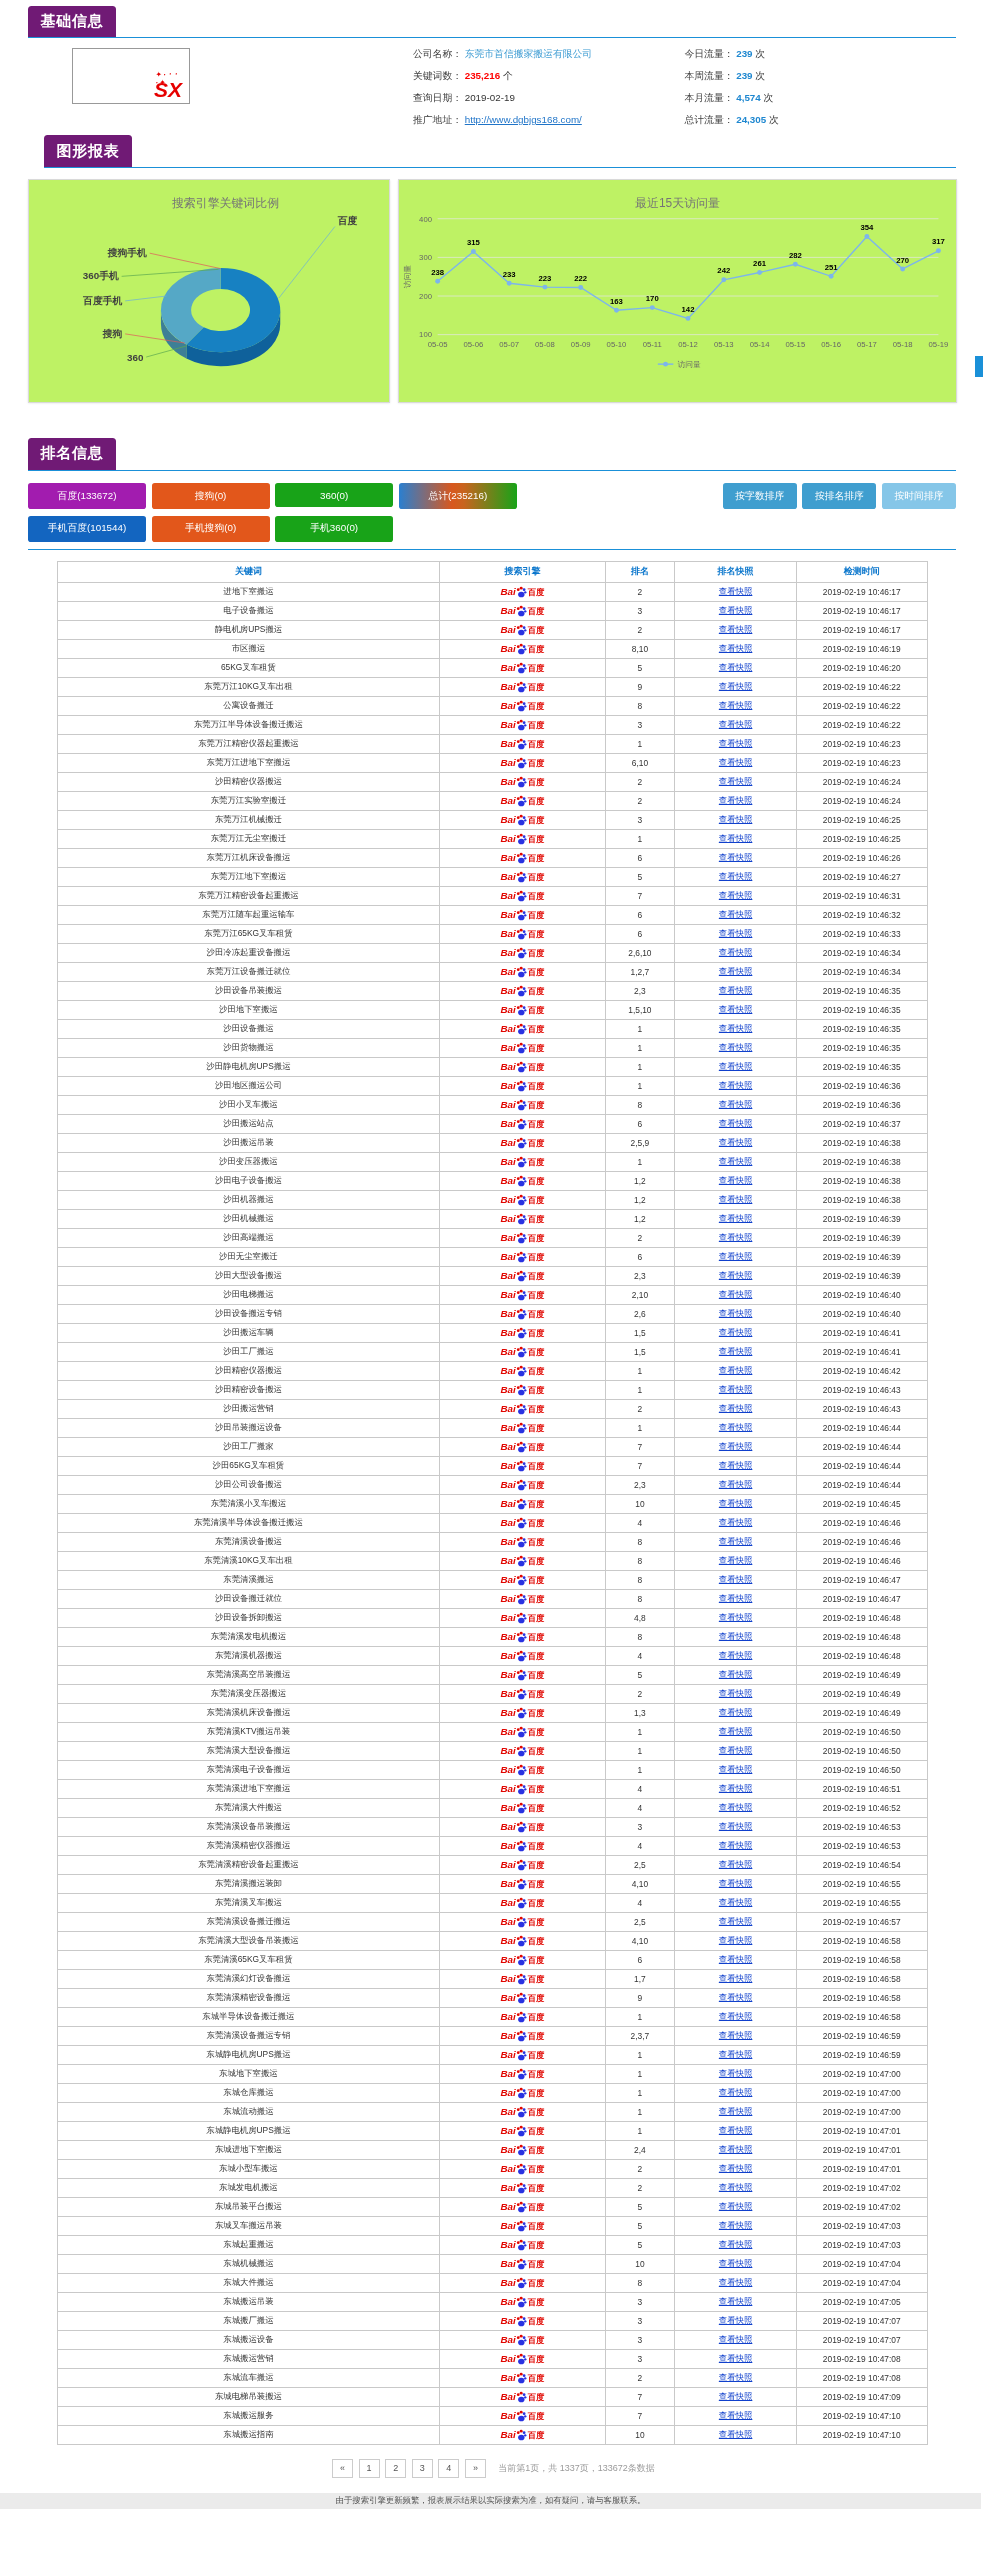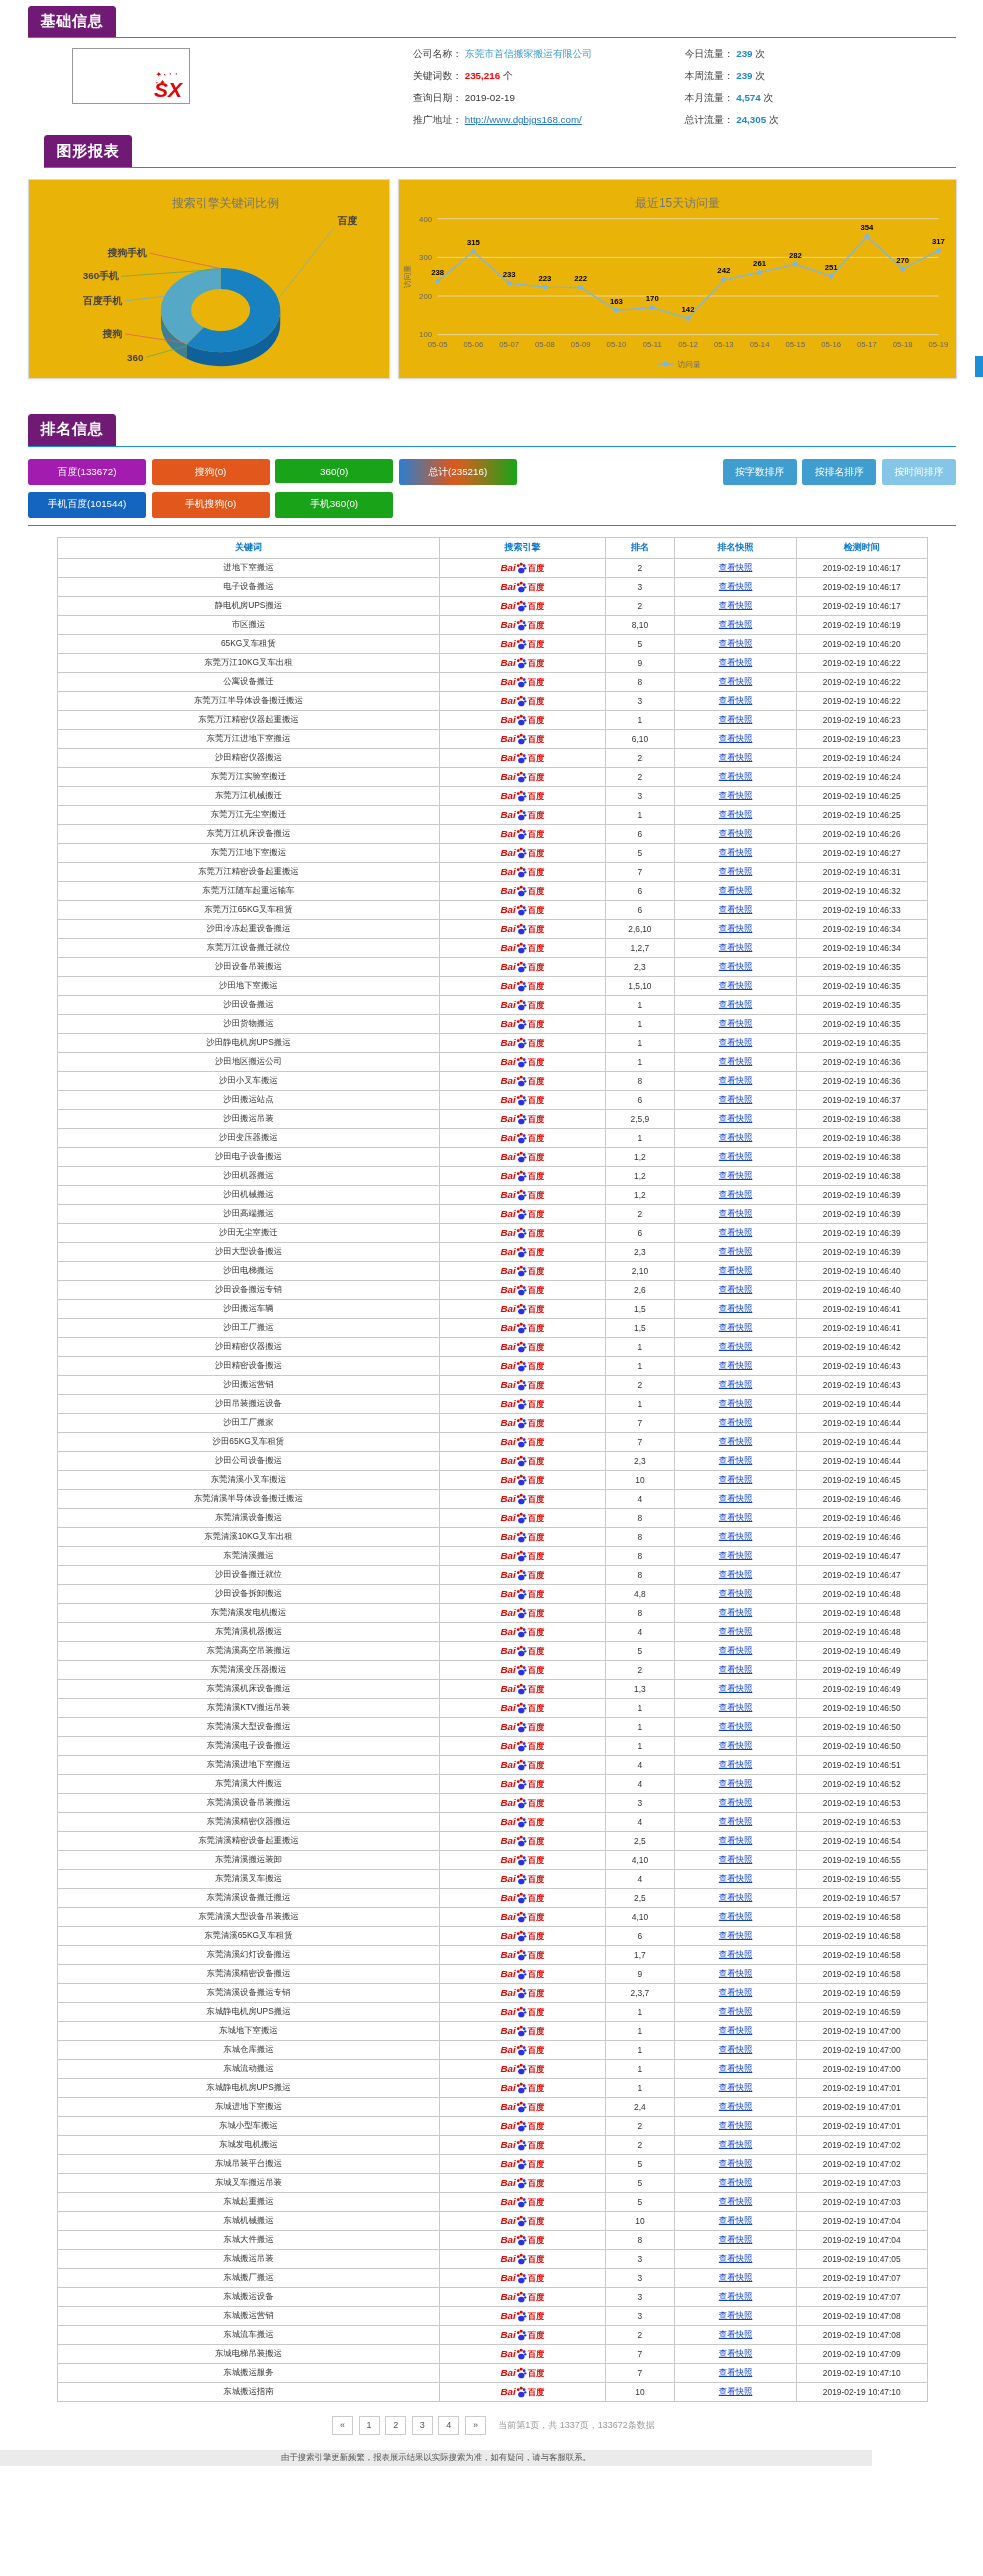--- a/index.html
+++ b/index.html
@@ -21,21 +21,21 @@
   .info-grid { margin-left:223px; flex:1; display:grid; grid-template-columns:1fr 1fr; row-gap:9px; font-size:9.8px; align-content:start; }
   .info-item { white-space:nowrap; }
   .info-label { color:#404040; }
   .v-blue { color:#1e87d0; font-weight:bold; }
   .v-red  { color:#ff0000; font-weight:bold; }
   .v-link { color:#3a9ad2; }
   .v-url  { color:#1f74c8; text-decoration:underline; }
 
   
   .charts { display:flex; gap:8.4px; margin-top:11.2px; }
-  .panel { border:0.7px solid #d9d9d9; background:#eab308; box-shadow:0 1.4px 2.1px rgba(0,0,0,.12); height:200px; }
+  .panel { border:0.7px solid #d9d9d9; background:#bef264; box-shadow:0 1.4px 2.1px rgba(0,0,0,.12); height:224px; }
   .panel-pie  { width:362px; }
   .panel-line { flex:1; }
 
   
   .rank-sec { margin-top:35px; }
   .btn-rows { margin-top:12.6px; }
   .btn-row { display:flex; align-items:flex-start; margin-bottom:7px; }
   .fbtn { display:inline-block; min-width:118px; text-align:center; padding:6.3px 7px; color:#fff;
           font-size:9.8px; border-radius:2.8px; margin-right:5.6px; cursor:pointer; }
   .fbtn-grad { background:linear-gradient(90deg,#2a7fd0 0%,#d8581e 45%,#c8641e 55%,#18a318 100%); }
@@ -56,21 +56,21 @@
   .bd-du  { color:#e10601; font-weight:bold; font-size:8.4px; }
 
   
   .pager { text-align:center; margin-top:14px; font-size:9px; color:#999; }
   .pg-btn { display:inline-block; min-width:21px; height:19px; line-height:17.6px; border:0.7px solid #ccc;
             color:#555; margin:0 2.8px; cursor:pointer; background:#fff; font-size:9px; padding:0 2.8px; }
   .pg-info { margin-left:7px; color:#9a9a9a; }
 
   
   .footer { margin-top:15.5px; background:#ebebeb; height:15.5px; line-height:15.5px; text-align:center;
-            color:#555; font-size:8.4px; width:872px; }
+            color:#555; font-size:8.4px; width:981px; }
 
   .float-widget { position:absolute; right:0; top:350px; width:9px; height:21px; background:#1a90d8; }
 
   svg text { font-family:"Liberation Sans","DejaVu Sans",sans-serif; }
 </style>
 </head>
 <body>
 
 <div class="wrap">
 
@@ -1519,20 +1519,37 @@
                 <circle cx="13.2" cy="9" r="1.7" fill="#2932e1"></circle>
                 <ellipse cx="7.6" cy="12" rx="4.6" ry="4" fill="#2932e1"></ellipse>
               </svg>
               <span class="bd-du">百度</span>
             </span></td>
           <td>9</td>
           <td><span class="snap-link">查看快照</span></td>
           <td>2019-02-19 10:46:58</td>
         </tr>
         <tr>
+          <td>东城半导体设备搬迁搬运</td>
+          <td><span class="bd-logo">
+              <span class="bd-bai">Bai</span>
+              <svg class="bd-paw" width="10.5" height="12" viewBox="0 0 15 17">
+                <circle cx="3.2" cy="5.2" r="2" fill="#e10601"></circle>
+                <circle cx="7.4" cy="3" r="2.1" fill="#e10601"></circle>
+                <circle cx="11.6" cy="5.2" r="2" fill="#2932e1"></circle>
+                <circle cx="13.2" cy="9" r="1.7" fill="#2932e1"></circle>
+                <ellipse cx="7.6" cy="12" rx="4.6" ry="4" fill="#2932e1"></ellipse>
+              </svg>
+              <span class="bd-du">百度</span>
+            </span></td>
+          <td>1</td>
+          <td><span class="snap-link">查看快照</span></td>
+          <td>2019-02-19 10:46:58</td>
+        </tr>
+        <tr>
           <td>东莞清溪设备搬运专销</td>
           <td><span class="bd-logo">
               <span class="bd-bai">Bai</span>
               <svg class="bd-paw" width="10.5" height="12" viewBox="0 0 15 17">
                 <circle cx="3.2" cy="5.2" r="2" fill="#e10601"></circle>
                 <circle cx="7.4" cy="3" r="2.1" fill="#e10601"></circle>
                 <circle cx="11.6" cy="5.2" r="2" fill="#2932e1"></circle>
                 <circle cx="13.2" cy="9" r="1.7" fill="#2932e1"></circle>
                 <ellipse cx="7.6" cy="12" rx="4.6" ry="4" fill="#2932e1"></ellipse>
               </svg>

